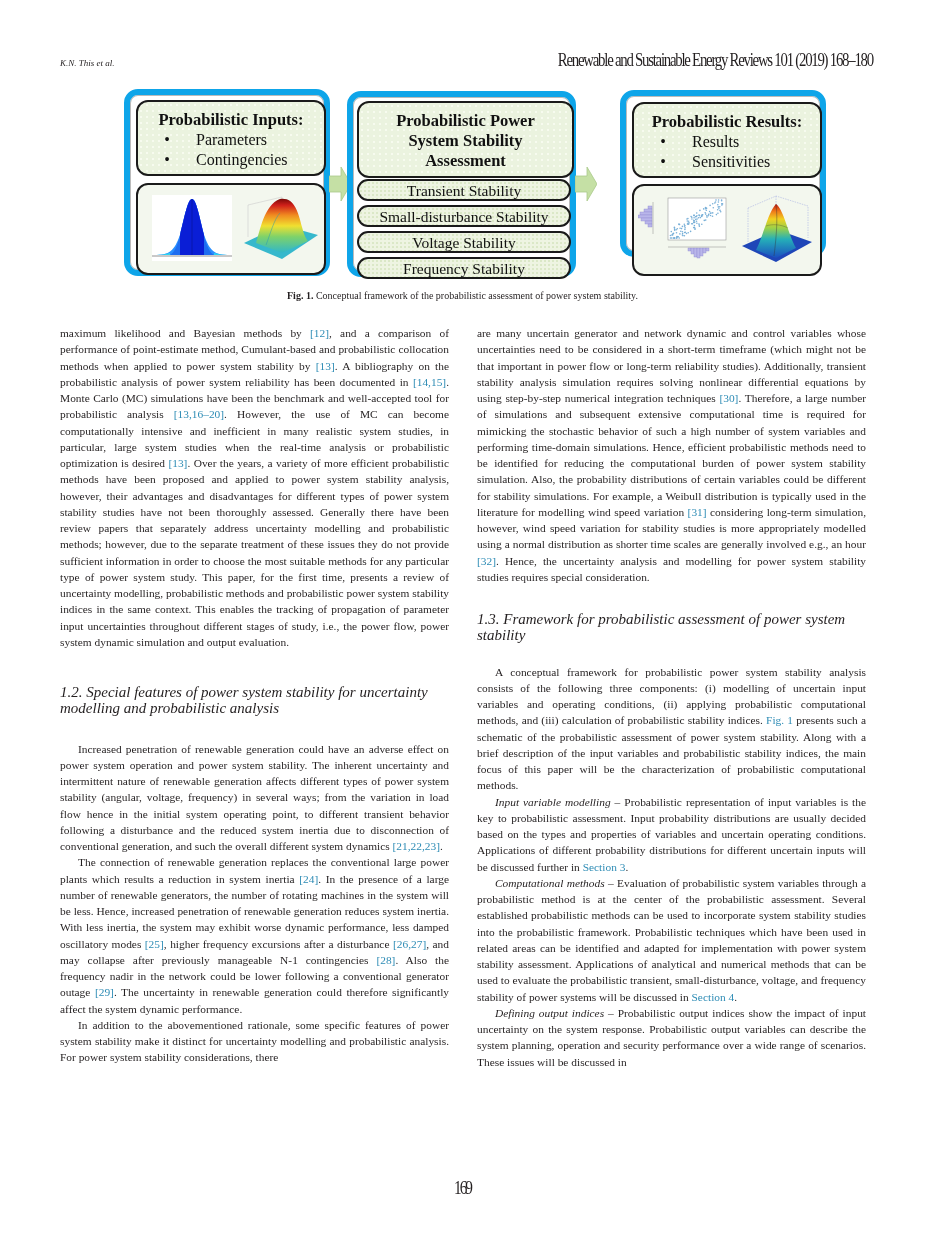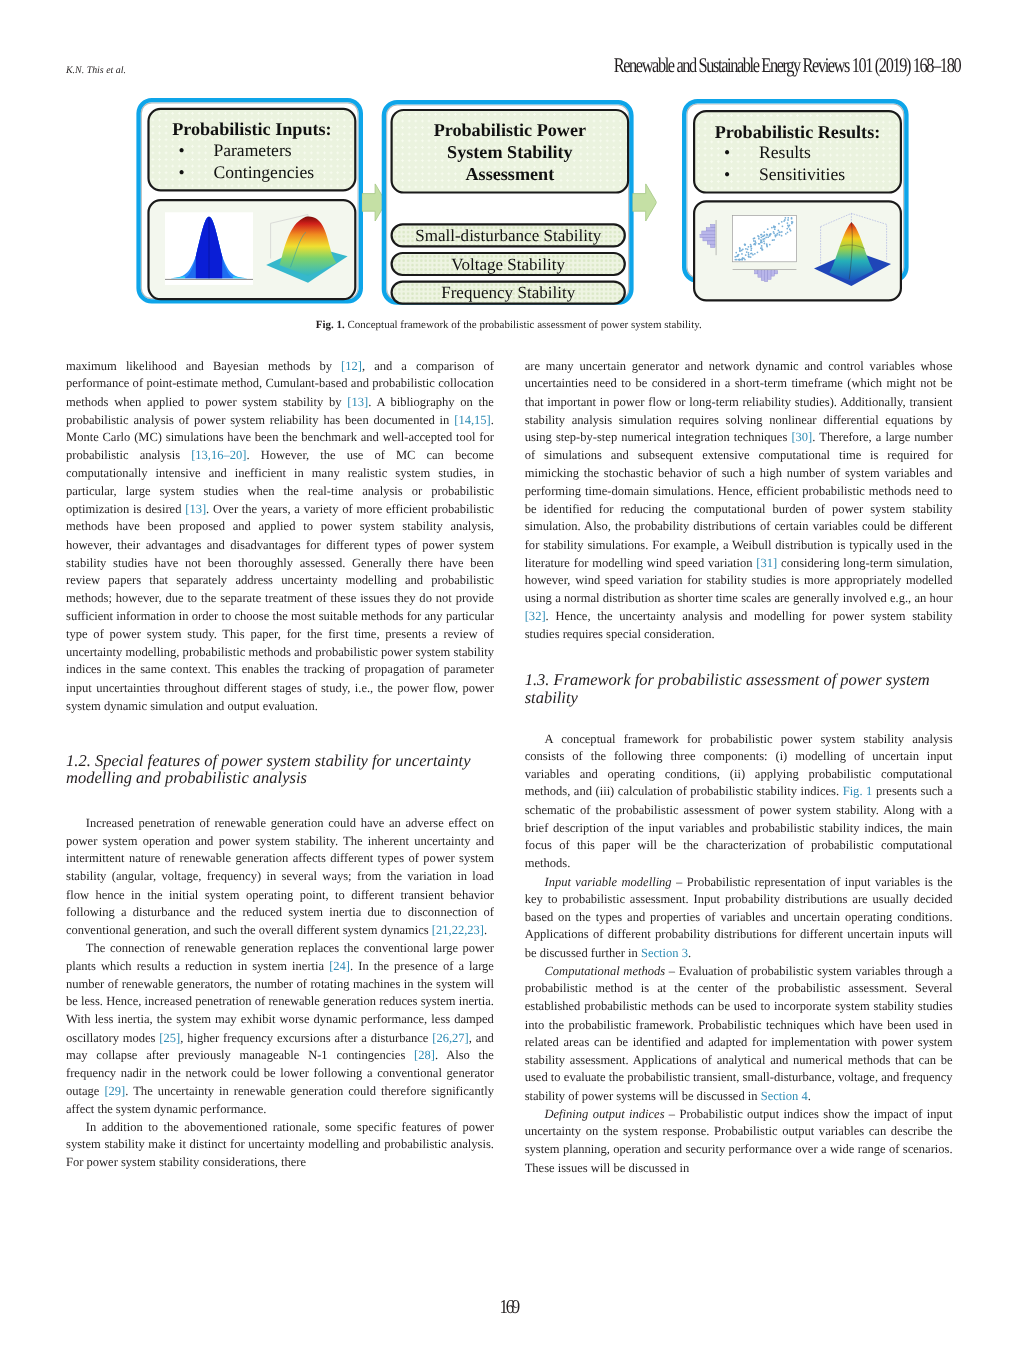--- a/index.html
+++ b/index.html
@@ -4,21 +4,21 @@
 <style>
   * { box-sizing: border-box; margin: 0; padding: 0; }
   html, body { width: 925px; height: 1234px; background: #ffffff; }
   body { position: relative; font-family: "Liberation Serif", "DejaVu Serif", serif; color: #231f20; overflow: hidden; }
 
   .running-head-left { position: absolute; left: 60px; top: 58px; font-size: 9px; font-style: italic; color: #231f20; }
   .running-head-right { position: absolute; right: 52px; top: 49px; font-size: 19px; letter-spacing: -1.6px; color: #231f20; transform: scaleX(0.78); transform-origin: right center; white-space: nowrap; }
 
   
   .figure { position: absolute; left: 124px; top: 89px; width: 676px; height: 190px; }
-  .outer-box { position: absolute; border: 4px solid #0ea5e9; border-radius: 14px; background: #fff; box-shadow: 0 0 0 1px #bbb inset; }
+  .outer-box { position: absolute; border: 6px solid #0ea5e9; border-radius: 14px; background: #fff; box-shadow: 0 0 0 1px #bbb inset; }
   .inner-box { position: absolute; border: 2px solid #1a1a1a; border-radius: 12px;
      background-color: #ebf3df;
      background-image: radial-gradient(#f7fbef 1px, transparent 1.2px);
      background-size: 6px 6px; }
   .plot-box { position: absolute; border: 2px solid #1a1a1a; border-radius: 12px; background: #f3f7ee; overflow: hidden; }
   .box-title { font-weight: bold; font-size: 16.5px; text-align: center; color: #111; line-height: 20px; }
   .bullet-row { display: flex; font-size: 16px; line-height: 20px; color: #111; }
   .bullet-row .dot { width: 58px; text-align: center; }
   .pill { position: absolute; left: 4px; width: 214px; height: 22px; border: 2px solid #1a1a1a; border-radius: 12px;
      background-color: #eef4e2;
@@ -95,20 +95,21 @@
   <svg class="arrow" style="left:205px;top:78px;" viewBox="0 0 22 34">
     <path d="M0,9 L12,9 L12,0 L22,17 L12,34 L12,25 L0,25 Z" fill="#c5e0a5" stroke="#a9c98a" stroke-width="0.8"></path>
   </svg>
 
   <div class="outer-box" style="left:223px;top:2px;width:229px;height:186px;padding-left:20px;">
     <div class="inner-box" style="left:4px;top:4px;width:217px;height:77px;padding-top:8px;">
       <div class="box-title">Probabilistic Power</div>
       <div class="box-title">System Stability</div>
       <div class="box-title">Assessment</div>
     </div>
+    <div class="pill" style="top:82px;">Transient Stability</div>
     <div class="pill" style="top:108px;">Small-disturbance Stability</div>
     <div class="pill" style="top:160px;">Frequency Stability</div>
     <div class="pill" style="top:134px;">Voltage Stability</div>
   </div>
 
   <svg class="arrow" style="left:451px;top:78px;" viewBox="0 0 22 34">
     <path d="M0,9 L12,9 L12,0 L22,17 L12,34 L12,25 L0,25 Z" fill="#c5e0a5" stroke="#a9c98a" stroke-width="0.8"></path>
   </svg>
 
   <div class="outer-box" style="left:496px;top:1px;width:206px;height:167px;">

